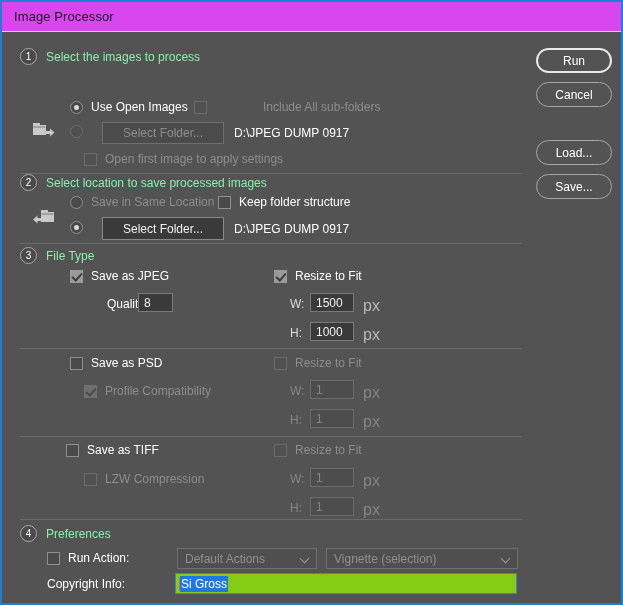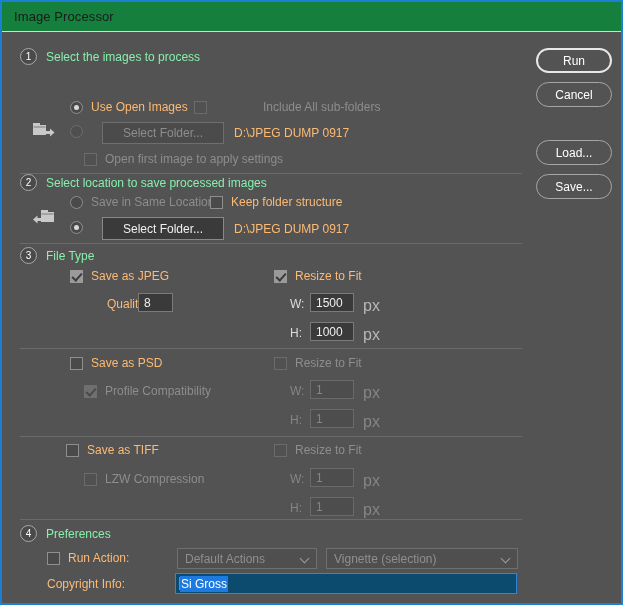--- a/index.html
+++ b/index.html
@@ -14,21 +14,21 @@
   #window{
     position:relative;
     width:623px;height:605px;
     box-sizing:border-box;
     border:2px solid #1b7fd4;
     background:#535353;
   }
   
   #titlebar{
     height:30px;
-    background:#15803d;
+    background:#d946ef;
     border-bottom:1px solid #d8d8d8;
     display:flex;align-items:center;
     padding-left:12px;
     box-sizing:border-box;
   }
   #titlebar .title{
     color:#1a1a1a;
     font-size:13px;
     letter-spacing:.1px;
   }
@@ -63,21 +63,21 @@
     font-size:10px;
     display:flex;align-items:center;justify-content:center;
     box-sizing:border-box;
     line-height:1;
   }
   .steptitle{
     position:absolute;
     color:#86efac;
     font-size:12px;
   }
-  .lbl{color:#fdba74;font-size:12px;white-space:nowrap;}
+  .lbl{color:#ffffff;font-size:12px;white-space:nowrap;}
   .lbl.dim{color:#8d8d8d;}
   
   .radio{
     width:13px;height:13px;border-radius:50%;
     border:1px solid #8f8f8f;
     background:#4a4a4a;
     box-sizing:border-box;
     display:inline-flex;align-items:center;justify-content:center;
     flex:none;
   }
@@ -139,21 +139,21 @@
     font-size:12px;
     box-sizing:border-box;
     display:flex;align-items:center;
     padding-left:5px;
   }
   .inp.dim{background:#4d4d4d;border-color:#6a6a6a;color:#858585;}
   
   #copyfield{
     position:absolute;
     left:173px;top:541px;width:342px;height:21px;
-    background:#0c4a6e;
+    background:#84cc16;
     border:1px solid #2f86d8;
     box-sizing:border-box;
     display:flex;align-items:center;
     padding-left:3px;
     overflow:hidden;
   }
   #caret{width:1px;height:13px;background:#e06a2a;flex:none;}
   #copysel{
     background:#1f7ae0;color:#ffffff;
     font-size:12px;line-height:14px;
@@ -248,21 +248,21 @@
           <rect x="9.5" y="5.5" width="12" height="1" fill="#7c7c7c"></rect>
           <path d="M9 10 h-3.5 v-2.5 l-4.5 4 4.5 4 v-2.5 h3.5 z" fill="#c9c9c9"></path>
         </svg>
       </div>
 
       <div class="row" style="left:68px;top:163px;">
         <span class="radio"></span>
         <span class="lbl dim" style="margin-left:8px;">Save in Same Location</span>
       </div>
 
-      <div class="row" style="left:208px;top:163px;justify-content:space-between;">
+      <div class="row" style="left:216px;top:163px;justify-content:space-between;">
         <span class="cb"></span>
         <span class="lbl" style="margin-left:8px;">Keep folder structure</span>
       </div>
 
       <div class="row" style="left:68px;top:189px;">
         <span class="radio on"></span>
       </div>
       <div class="btn" style="position:absolute;left:100px;top:185px;width:122px;height:23px;">Select Folder...</div>
       <div class="lbl" style="position:absolute;left:232px;top:190px;">D:\JPEG DUMP 0917</div>
 

